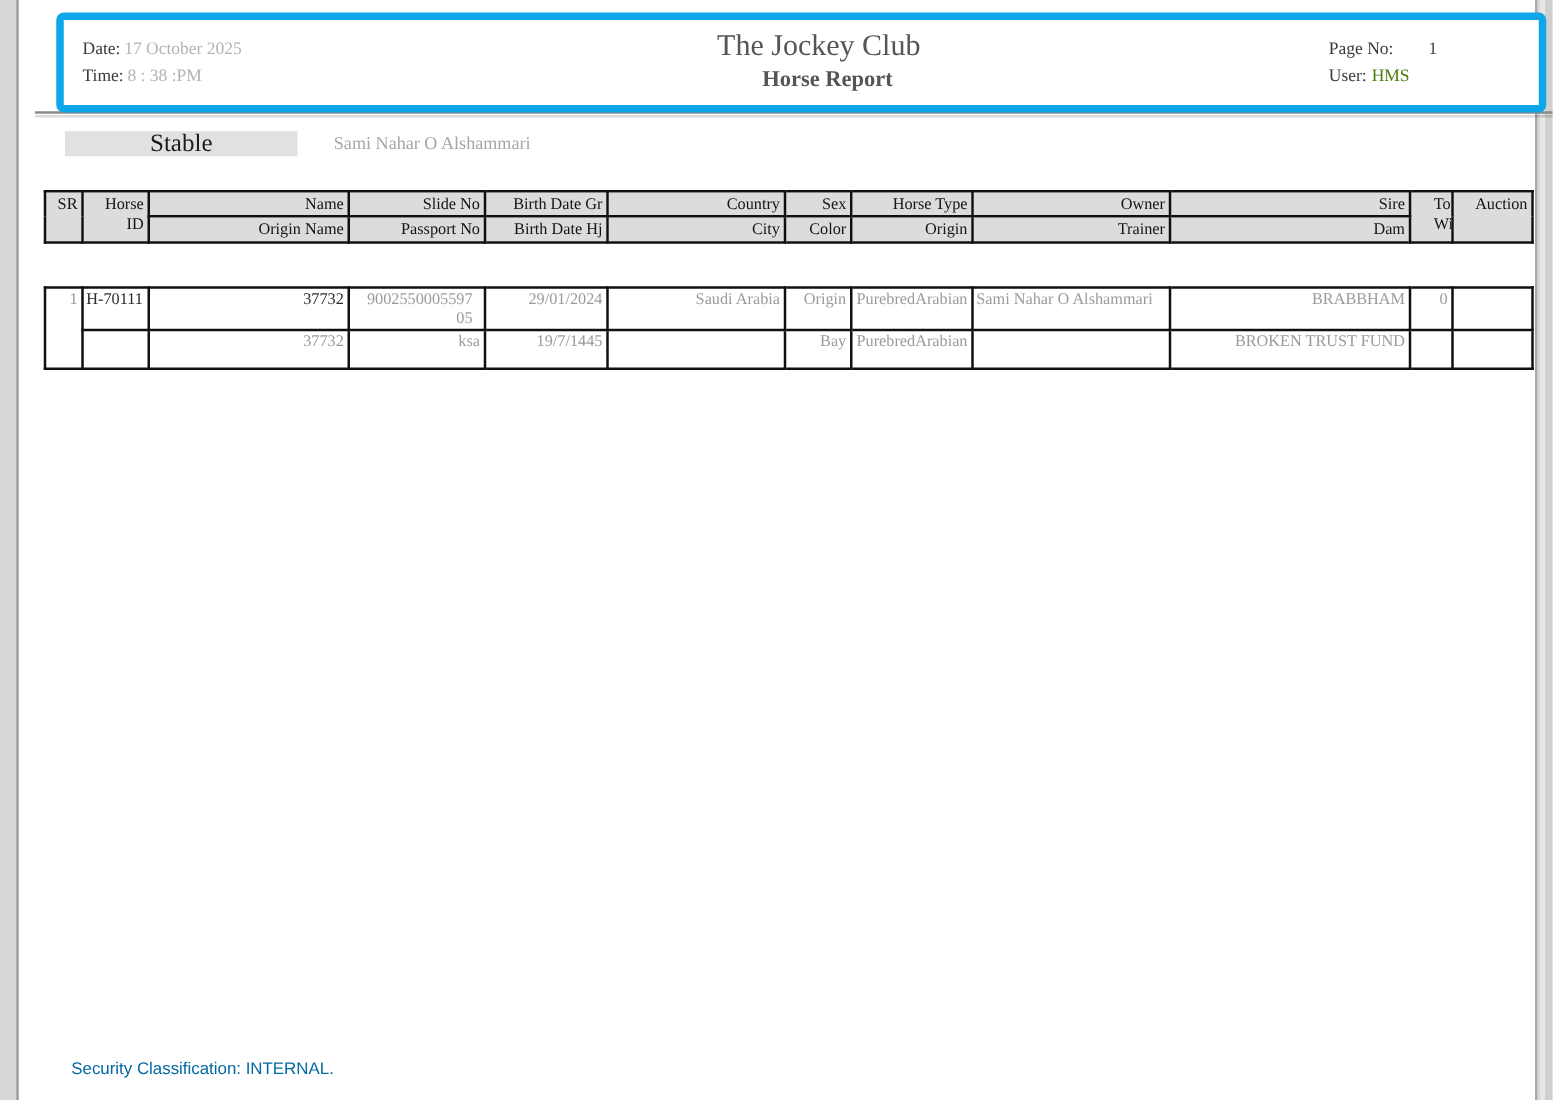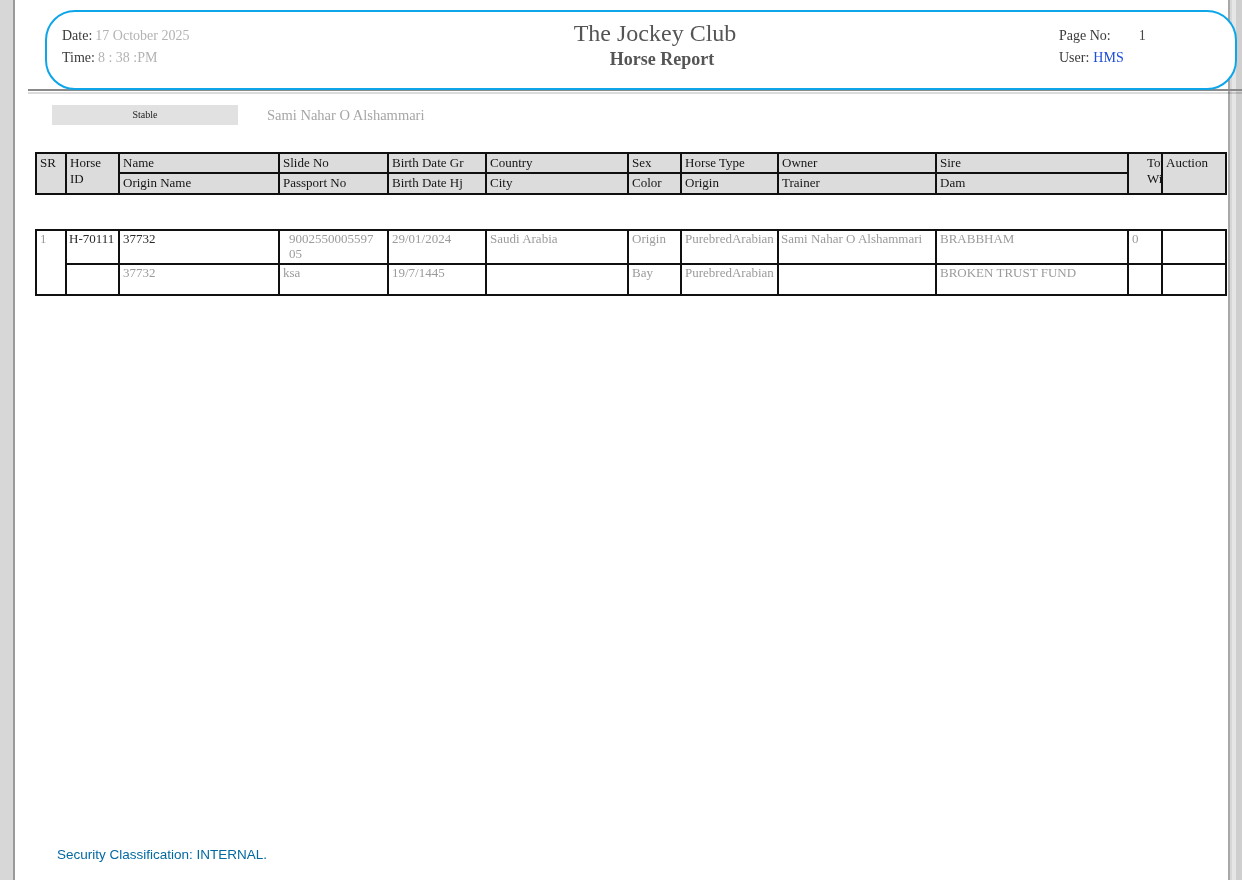--- a/index.html
+++ b/index.html
@@ -22,22 +22,22 @@
     right: 0; top: 0;
     width: 10px; height: 880px;
     background: #cfcfcf;
     border-left: 4px solid #e6e6e6;
   }
   
   .header-box {
     position: absolute;
     left: 30px; top: 10px;
     width: 1192px; height: 80px;
-    border: 2px solid #0ea5e9;
-    border-radius: 30px;
+    border: 6px solid #0ea5e9;
+    border-radius: 6px;
     background: #ffffff;
     z-index: 2;
   }
   .full-rule {
     position: absolute;
     left: 13px; top: 89px;
     width: 1217px; height: 2px;
     background: #8a8a8a;
     box-shadow: 0 3px 0 rgba(0,0,0,0.14);
     z-index: 1;
@@ -53,48 +53,48 @@
     text-align: center; color: #555555;
   }
   .hdr-title { font-size: 24px; font-weight: normal; }
   .hdr-subtitle { font-size: 18px; font-weight: bold; margin-top: 2px; margin-left: 14px; }
   .hdr-right {
     position: absolute; left: 1012px; top: 13px;
     font-size: 14px; line-height: 1.6; color: #3a3a3a;
     white-space: nowrap;
   }
   .hdr-right .pageval { color: #454545; margin-left: 28px; }
-  .hdr-right .userval { color: #1d4ed8; margin-left: 4px; }
+  .hdr-right .userval { color: #4d7c0f; margin-left: 4px; }
   
   .stable-box {
     position: absolute; left: 37px; top: 105px;
     width: 186px; height: 20px;
     background: #e1e1e1;
     text-align: center;
-    font-size: 10px; color: #1c1c1c;
+    font-size: 20px; color: #1c1c1c;
     line-height: 20px;
   }
   .stable-value {
     position: absolute; left: 252px; top: 107px;
     font-size: 14.5px; color: #a6a6a6;
   }
   
   table.grid {
     position: absolute;
     left: 20px;
     border-collapse: collapse;
     table-layout: fixed;
     width: 1190px;
     font-family: "Liberation Serif", serif;
     font-size: 13px;
   }
   table.grid td, table.grid th {
     border: 2px solid #101010;
     vertical-align: top;
-    text-align: left;
+    text-align: right;
     padding: 1px 3px;
     overflow: hidden;
     font-weight: normal;
   }
   .thead-table { top: 152px; }
   .thead-table th { background: #dcdcdc; color: #141414; height: 20px; line-height: 1.25; }
   .thead-table .th-total { text-align: left; padding-left: 18px; }
   .tbody-table { top: 229px; }
   .tbody-table td { color: #9b9b9b; height: 31px; line-height: 1.15; background: #ffffff; }
   .td-dark { color: #2a2a2a !important; font-weight: bold; margin-left: 11px; }

